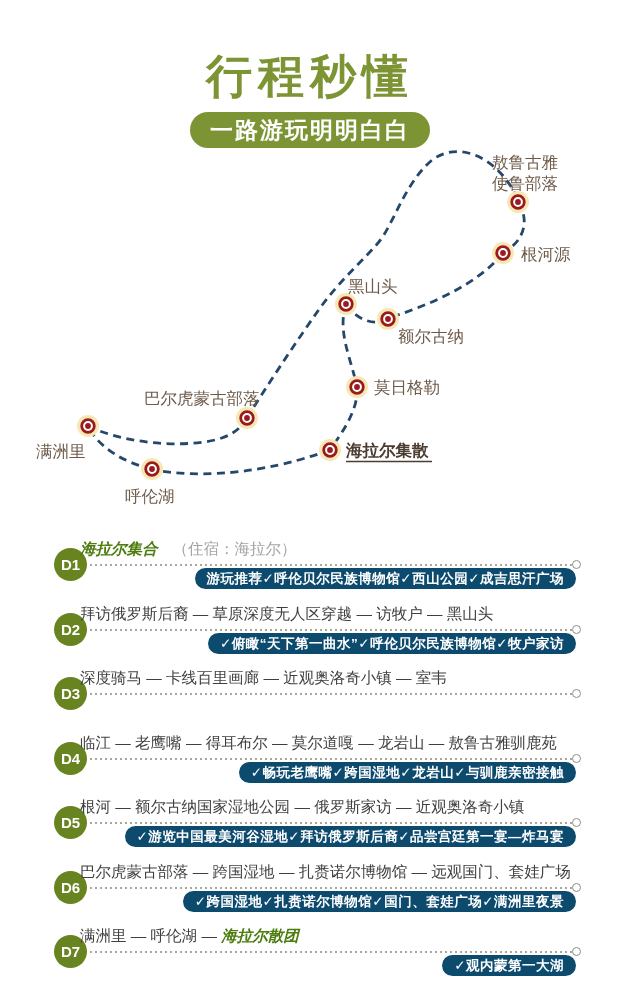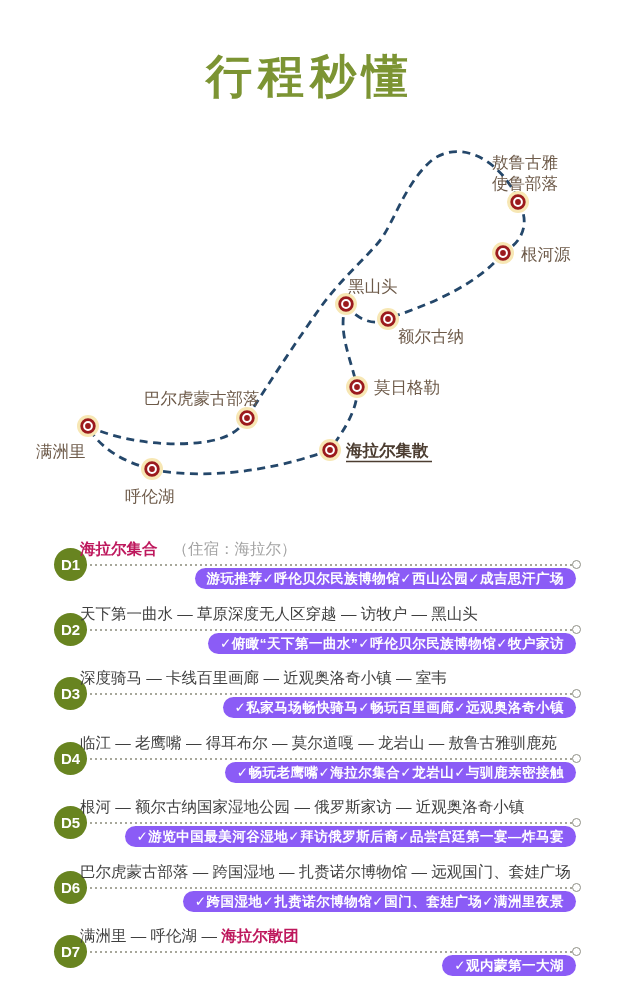--- a/index.html
+++ b/index.html
@@ -39,34 +39,35 @@
     background-image:repeating-linear-gradient(to right,#a7a79b 0 2px,transparent 2px 5px);
   }
   .leader-dot{
     position:absolute;right:-5px;top:-4px;width:7px;height:7px;border-radius:50%;
     background:#fff;border:1.5px solid #8f9086;
   }
   .day-title{
     position:absolute;left:80px;top:1px;right:10px;white-space:nowrap;
     font-size:15.5px;color:#3f3f3f;z-index:2;
   }
-  .day-title .t-bold{font-weight:bold;color:#be185d;}
+  .day-title .t-bold{font-weight:bold;color:#4d7c0f;font-style:italic;}
   .day-title .t-note{color:#a3a3a3;margin-left:15px;}
   .day-pill-row{position:absolute;right:44px;top:30px;text-align:right;z-index:2;white-space:nowrap;}
   .day-pill{
-    display:inline-block;background:#8b5cf6;color:#fff;font-size:13.5px;font-weight:bold;
+    display:inline-block;background:#0c4a6e;color:#fff;font-size:13.5px;font-weight:bold;
     height:21px;line-height:21px;padding:0 12px;border-radius:11px;letter-spacing:.5px;
   }
 </style>
 </head>
 <body>
 
 <div class="page">
 
   <div class="header-title">行程秒懂</div>
+  <div class="header-badge">一路游玩明明白白</div>
 
   <svg class="map" width="620" height="380" viewBox="0 140 620 380">
     <path class="route" d="
       M 247 418 C 268 384, 296 342, 320 308 C 342 278, 358 266, 378 243 C 394 224, 404 184, 432 160 C 462 138, 502 162, 518 200
       M 518 202 C 529 218, 526 240, 504 252
       M 503 253 C 478 284, 432 304, 389 318
       M 388 319 C 374 327, 357 319, 347 306
       M 346 304 C 337 332, 351 358, 357 387
       M 357 387 C 359 408, 343 432, 331 448
       M 330 450 C 294 463, 226 482, 153 470
@@ -141,40 +142,39 @@
         </div>
       <div class="day-title"><span class="t-bold">海拉尔集合</span><span class="t-note">（住宿：海拉尔）</span></div>
       <div class="day-pill-row"><span class="day-pill">游玩推荐✓呼伦贝尔民族博物馆✓西山公园✓成吉思汗广场</span></div>
     </div>
 
     <div class="day">
       <div class="day-badge">D2</div>
       <div class="day-leader">
           <span class="leader-dot"></span>
         </div>
-      <div class="day-title">天下第一曲水 — 草原深度无人区穿越 — 访牧户 — 黑山头</div>
+      <div class="day-title">拜访俄罗斯后裔 — 草原深度无人区穿越 — 访牧户 — 黑山头</div>
       <div class="day-pill-row"><span class="day-pill">✓俯瞰“天下第一曲水”✓呼伦贝尔民族博物馆✓牧户家访</span></div>
     </div>
 
     <div class="day">
       <div class="day-badge">D3</div>
       <div class="day-leader">
           <span class="leader-dot"></span>
         </div>
       <div class="day-title">深度骑马 — 卡线百里画廊 — 近观奥洛奇小镇 — 室韦</div>
-      <div class="day-pill-row"><span class="day-pill">✓私家马场畅快骑马✓畅玩百里画廊✓远观奥洛奇小镇</span></div>
     </div>
 
     <div class="day">
       <div class="day-badge">D4</div>
       <div class="day-leader">
           <span class="leader-dot"></span>
         </div>
       <div class="day-title">临江 — 老鹰嘴 — 得耳布尔 — 莫尔道嘎 — 龙岩山 — 敖鲁古雅驯鹿苑</div>
-      <div class="day-pill-row"><span class="day-pill">✓畅玩老鹰嘴✓海拉尔集合✓龙岩山✓与驯鹿亲密接触</span></div>
+      <div class="day-pill-row"><span class="day-pill">✓畅玩老鹰嘴✓跨国湿地✓龙岩山✓与驯鹿亲密接触</span></div>
     </div>
 
     <div class="day">
       <div class="day-badge">D5</div>
       <div class="day-leader">
           <span class="leader-dot"></span>
         </div>
       <div class="day-title">根河 — 额尔古纳国家湿地公园 — 俄罗斯家访 — 近观奥洛奇小镇</div>
       <div class="day-pill-row"><span class="day-pill">✓游览中国最美河谷湿地✓拜访俄罗斯后裔✓品尝宫廷第一宴—炸马宴</span></div>
     </div>

